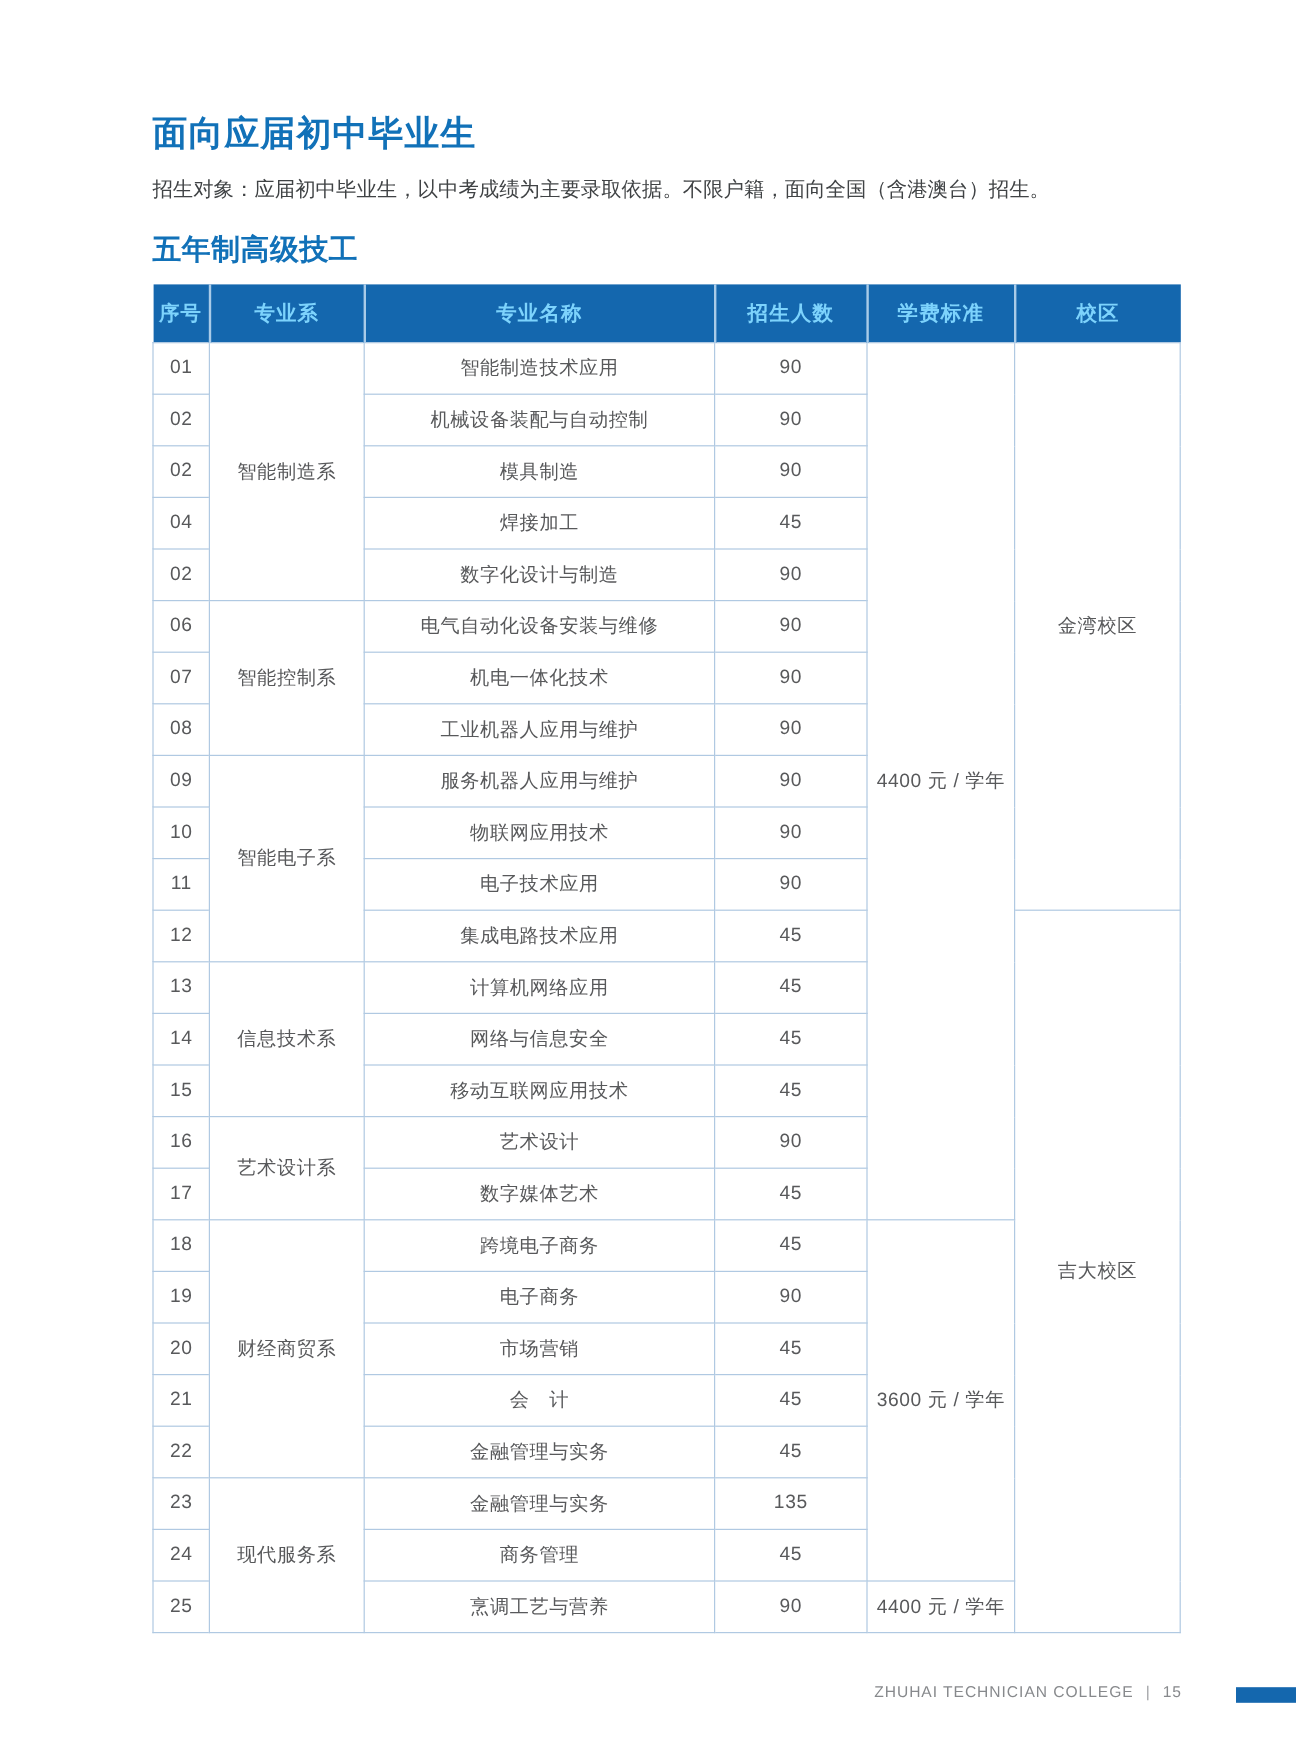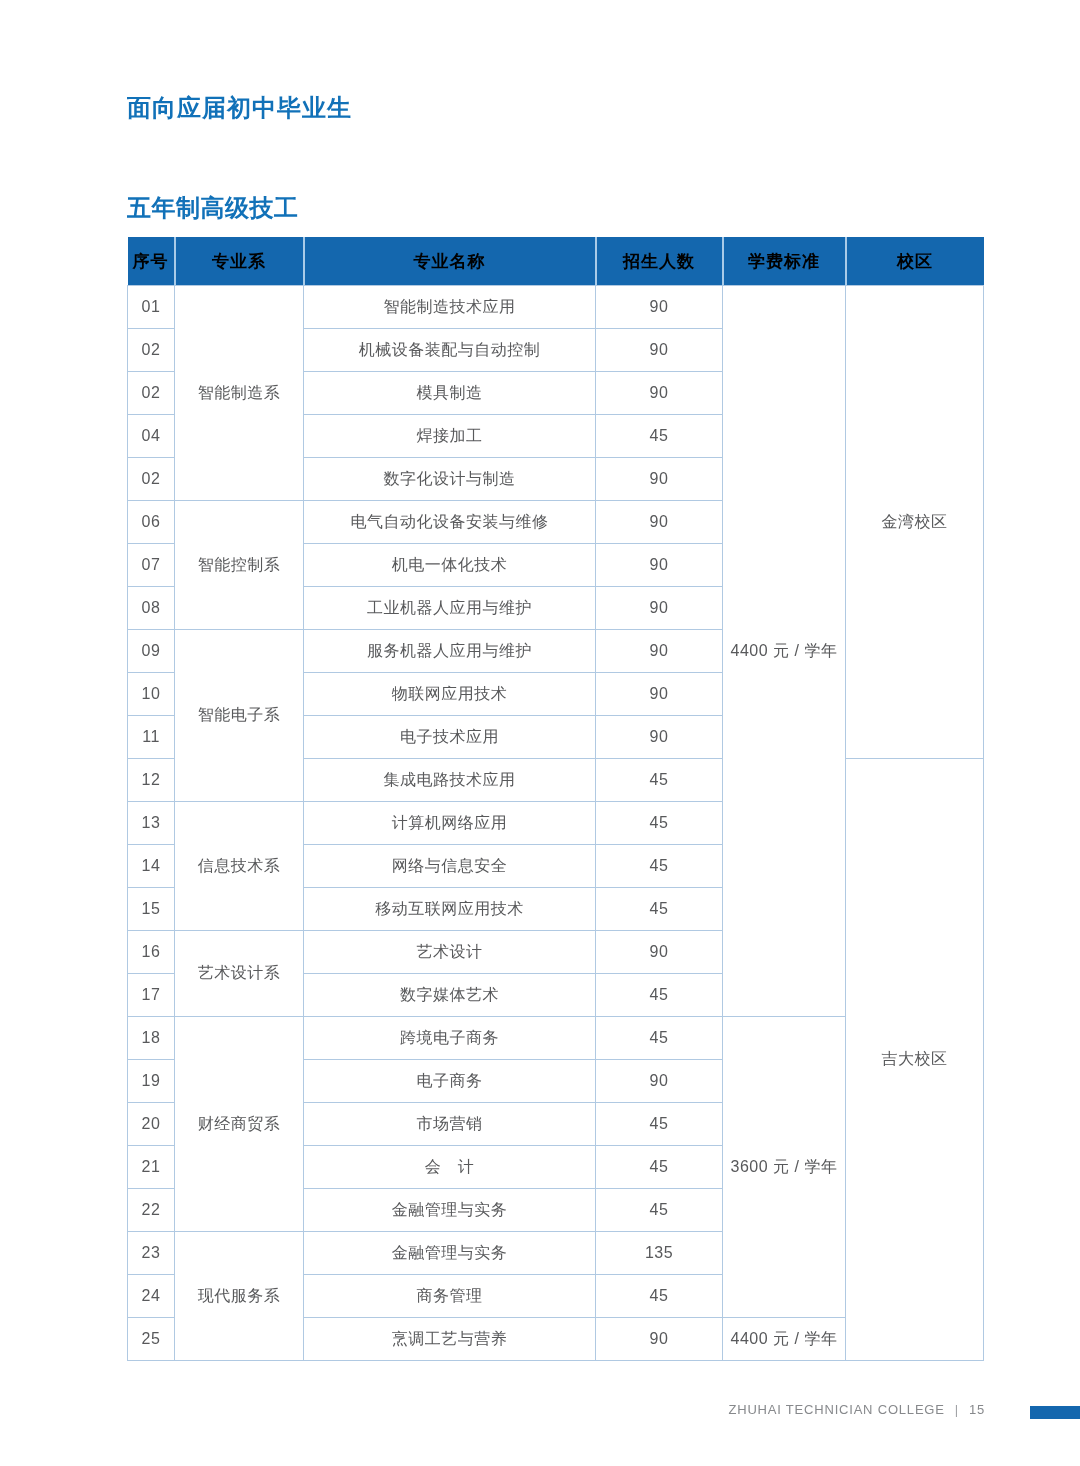--- a/index.html
+++ b/index.html
@@ -7,21 +7,21 @@
     position: relative;
     width: 1080px;
     height: 1466px;
     background: #ffffff;
     font-family: "Liberation Sans", "DejaVu Sans", sans-serif;
     overflow: hidden;
   }
   .page-title {
     position: absolute;
     left: 127px; top: 92px;
-    font-size: 24px;
+    font-size: 29px;
     font-weight: bold;
     color: #1171b8;
     letter-spacing: 1px;
     margin: 0;
   }
   .page-subtitle {
     position: absolute;
     left: 127px; top: 146px;
     font-size: 17px;
     color: #404345;
@@ -37,21 +37,21 @@
   }
   table.programs {
     position: absolute;
     left: 127px; top: 237px;
     width: 856px;
     border-collapse: collapse;
     table-layout: fixed;
   }
   table.programs thead th {
     background: #1467ae;
-    color: #000000;
+    color: #7dd3fc;
     font-size: 17px;
     font-weight: bold;
     height: 48px;
     padding: 0;
     text-align: center;
     letter-spacing: 1px;
   }
   table.programs thead th + th {
     border-left: 2px solid #a9cbe8;
   }
@@ -85,20 +85,21 @@
     background: #1467ae;
   }
 </style>
 </head>
 <body>
 
 <div class="page">
 
   <h1 class="page-title">面向应届初中毕业生</h1>
 
+  <div class="page-subtitle">招生对象：应届初中毕业生，以中考成绩为主要录取依据。不限户籍，面向全国（含港澳台）招生。</div>
 
   <h2 class="section-heading">五年制高级技工</h2>
 
   <table class="programs">
     <colgroup>
       <col style="width:47px">
       <col style="width:129px">
       <col style="width:292px">
       <col style="width:127px">
       <col style="width:123px">

